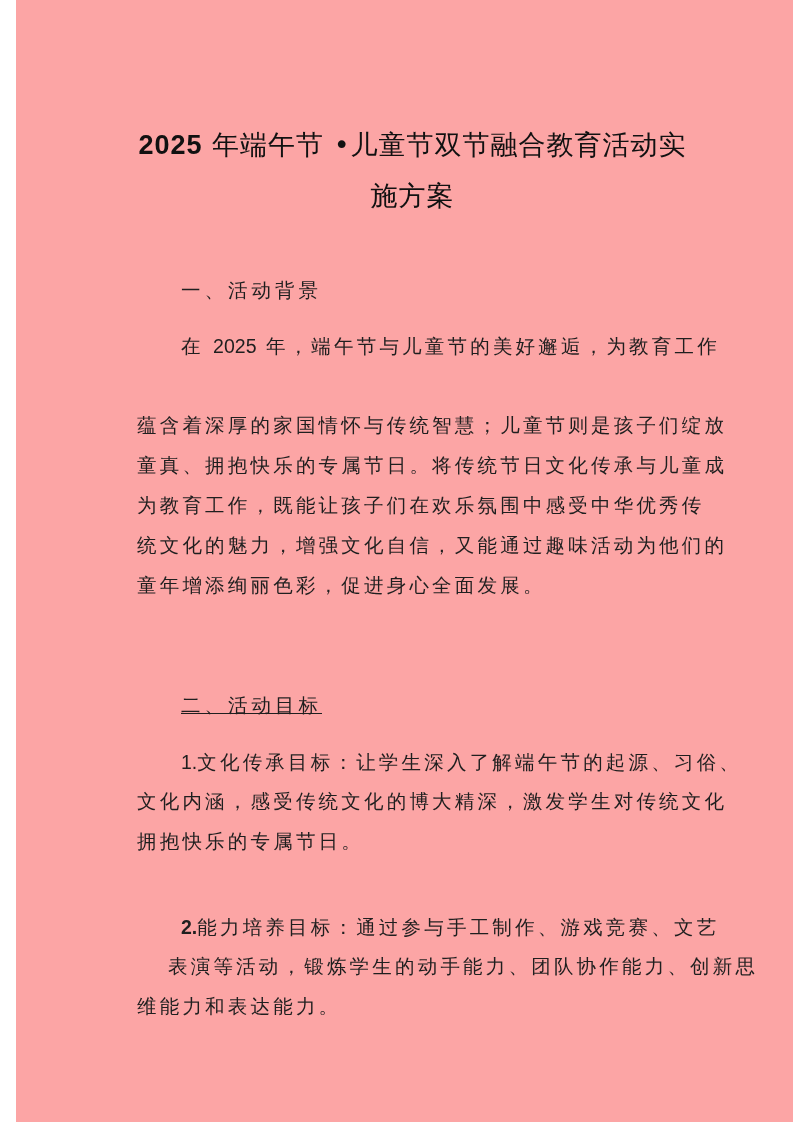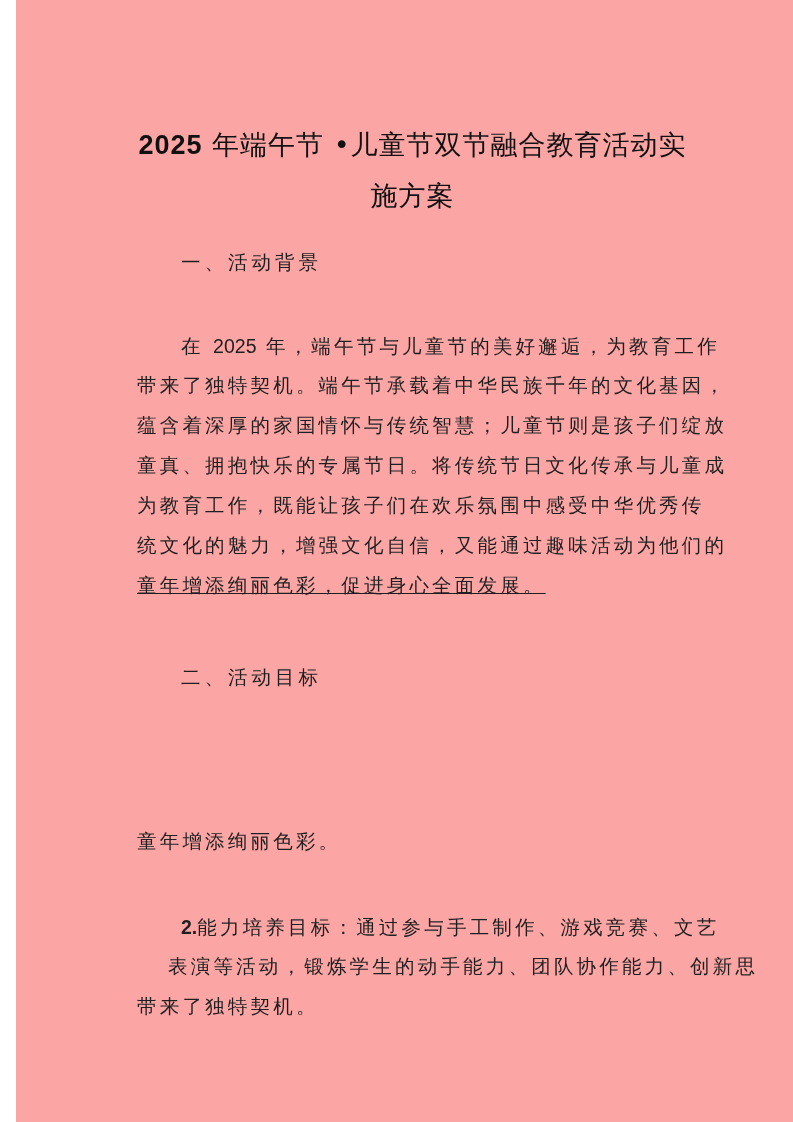--- a/index.html
+++ b/index.html
@@ -5,51 +5,54 @@
   html, body { margin: 0; padding: 0; background: #ffffff; }
   body { width: 793px; height: 1122px; position: relative; overflow: hidden;
          font-family: "DejaVu Sans", "Liberation Sans", sans-serif; color: #1a1a1a; }
   .page { position: absolute; left: 16px; top: 0; width: 793px; height: 1122px; background: #fca5a5; }
   .title-line { position: absolute; left: 0; width: 793px; text-align: center;
                 font-size: 27px; line-height: 36px; color: #111; letter-spacing: 1px; white-space: nowrap; }
   .title-line .num { font-family: "Liberation Sans", sans-serif; font-weight: bold; }
   .line { position: absolute; font-size: 19.5px; line-height: 28px; color: #1f1f1f;
           white-space: nowrap; letter-spacing: 3.2px; }
   .line .num { font-family: "Liberation Sans", sans-serif; letter-spacing: 0; }
-  .heading { left: 165px; letter-spacing: 4px; }
+  .heading { left: 165px; letter-spacing: 4px; margin-top: 28px; }
   .indent { left: 165px; }
   .full { left: 121px; }
 </style>
 </head>
 <body>
 
 <div class="page">
 
   <div class="title-line" style="top:127px;">
     <span class="num">2025</span><span> 年端午节 •儿童节双节融合教育活动实</span>
   </div>
   <div class="title-line" style="top:178px;">
     <span>施方案</span>
   </div>
 
   <div class="line heading" style="top:249px;">一、活动背景</div>
 
   <div class="line indent" style="top:332px;">
     <span>在 </span><span class="num">2025</span><span> 年，端午节与儿童节的美好邂逅，为教育工作</span>
   </div>
-  <div class="line full" style="top:372px;">带来了独特契机。端午节承载着中华民族千年的文化基因，</div>
   <div class="line full" style="top:412px;">蕴含着深厚的家国情怀与传统智慧；儿童节则是孩子们绽放</div>
   <div class="line full" style="top:452px;">童真、拥抱快乐的专属节日。将传统节日文化传承与儿童成</div>
   <div class="line full" style="top:492px;">为教育工作，既能让孩子们在欢乐氛围中感受中华优秀传</div>
   <div class="line full" style="top:532px;">统文化的魅力，增强文化自信，又能通过趣味活动为他们的</div>
-  <div class="line full" style="top:572px;text-decoration:underline;">童年增添绚丽色彩，促进身心全面发展。</div>
+  <div class="line full" style="top:572px;">童年增添绚丽色彩，促进身心全面发展。</div>
 
-  <div class="line heading" style="top:664px;">二、活动目标</div>
+  <div class="line heading" style="top:664px;text-decoration:underline;">二、活动目标</div>
 
-  <div class="line full" style="top:828px;">童年增添绚丽色彩。</div>
+  <div class="line indent" style="top:748px;">
+    <span class="num">1.</span><span>文化传承目标：让学生深入了解端午节的起源、习俗、</span>
+  </div>
+  <div class="line full" style="top:788px;">文化内涵，感受传统文化的博大精深，激发学生对传统文化</div>
+  <div class="line full" style="top:828px;">拥抱快乐的专属节日。</div>
 
   <div class="line indent" style="top:913px;">
     <span class="num" style="font-weight:bold;">2.</span><span>能力培养目标：通过参与手工制作、游戏竞赛、文艺</span>
   </div>
   <div class="line full" style="top:953px;margin-left:31px;">表演等活动，锻炼学生的动手能力、团队协作能力、创新思</div>
-  <div class="line full" style="top:993px;">带来了独特契机。</div>
+  <div class="line full" style="top:993px;">维能力和表达能力。</div>
 
 </div>
 
 </body></html>

